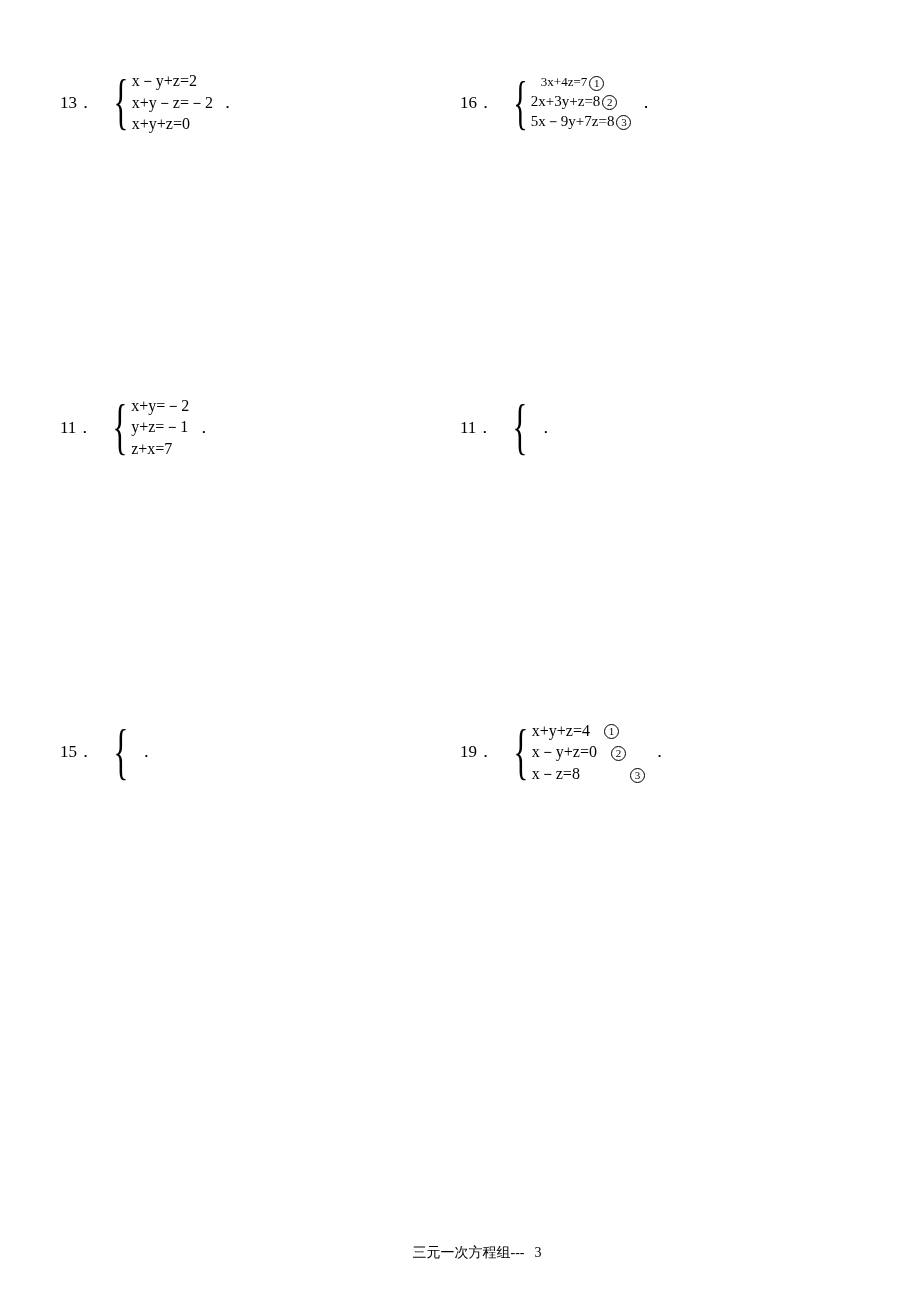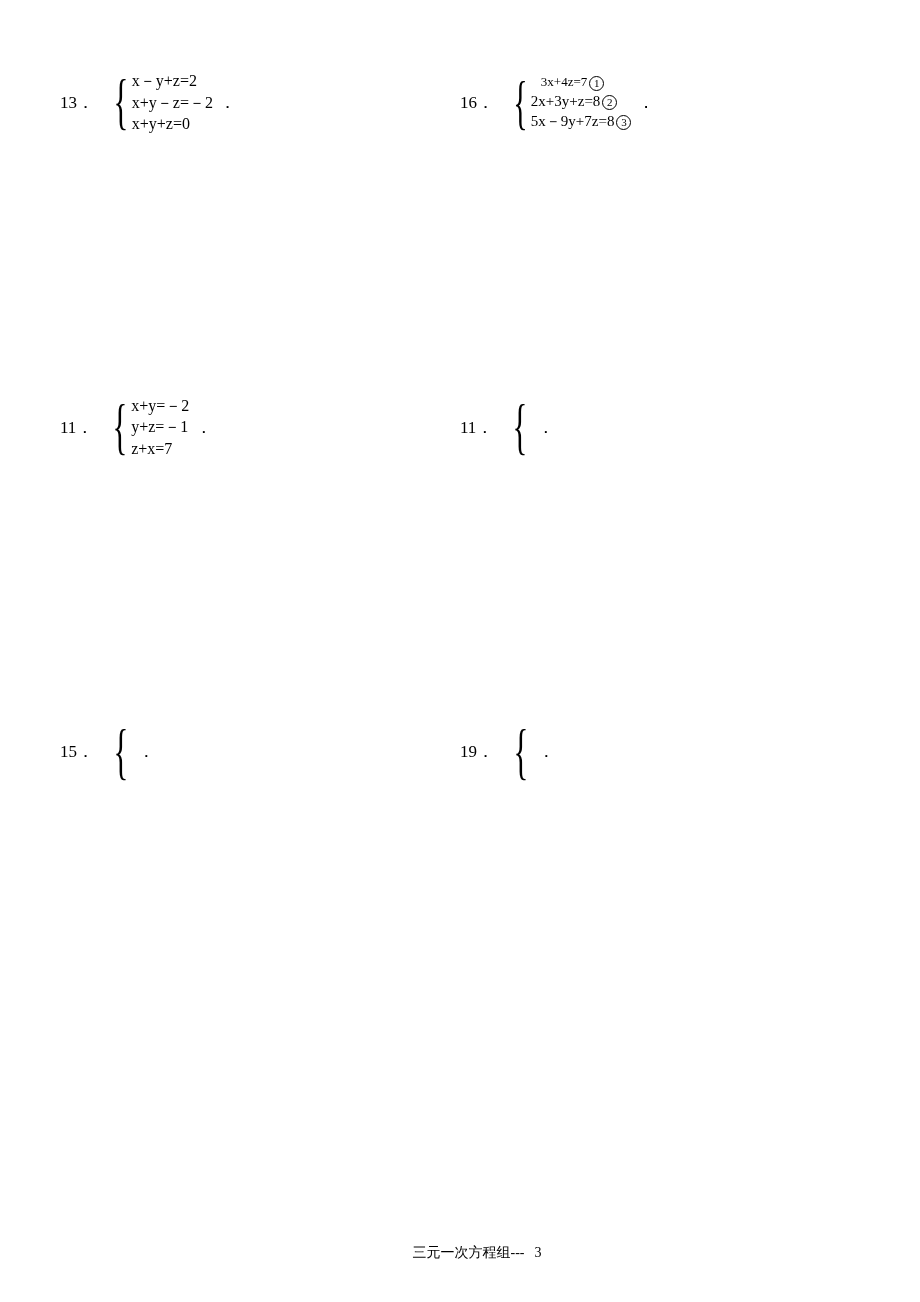--- a/index.html
+++ b/index.html
@@ -132,20 +132,25 @@
     <div class="brace-outer">
       <span class="brace">{</span>
     </div>
     <span class="trail">．</span>
   </div>
 
   <div class="problem">
     <span class="pnum">19．</span>
     <div class="brace-outer">
       <span class="brace">{</span>
+      <div class="eqs">
+        <span class="eq-row"><span>x+y+z=4</span><span class="circ circ-spaced">1</span></span>
+        <span class="eq-row"><span>x－y+z=0</span><span class="circ circ-spaced">2</span></span>
+        <span class="eq-row"><span>x－z=8</span><span class="circ circ-spaced-more">3</span></span>
+      </div>
     </div>
     <span class="trail">．</span>
   </div>
 </div>
 
 <div class="footer">
   <span>三元一次方程组---</span><span class="page-num">3</span>
 </div>
 
 </body></html>

